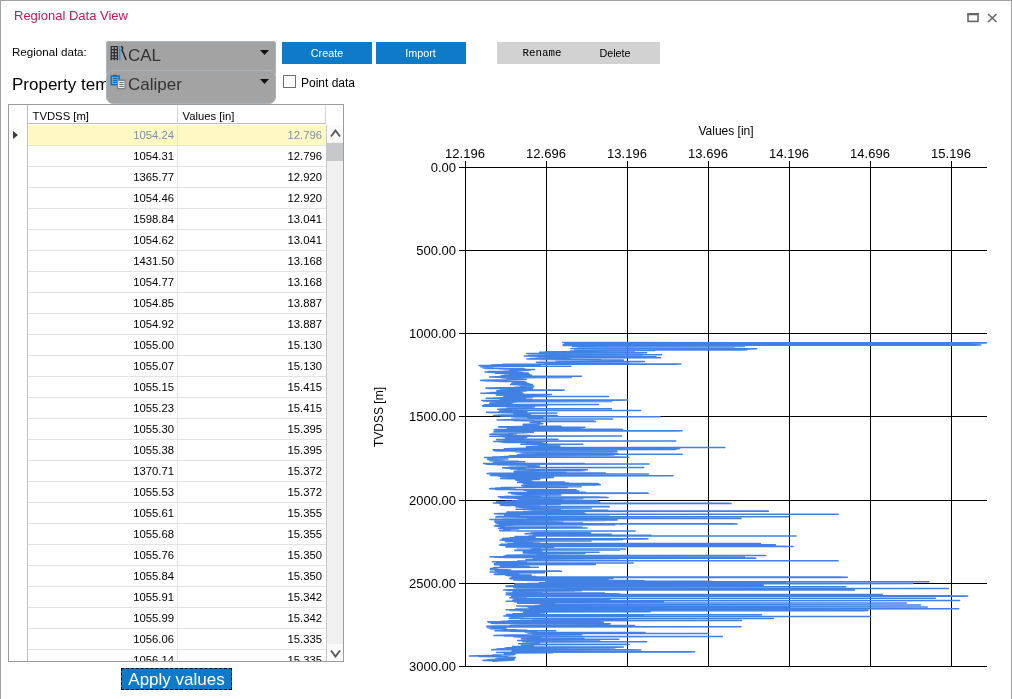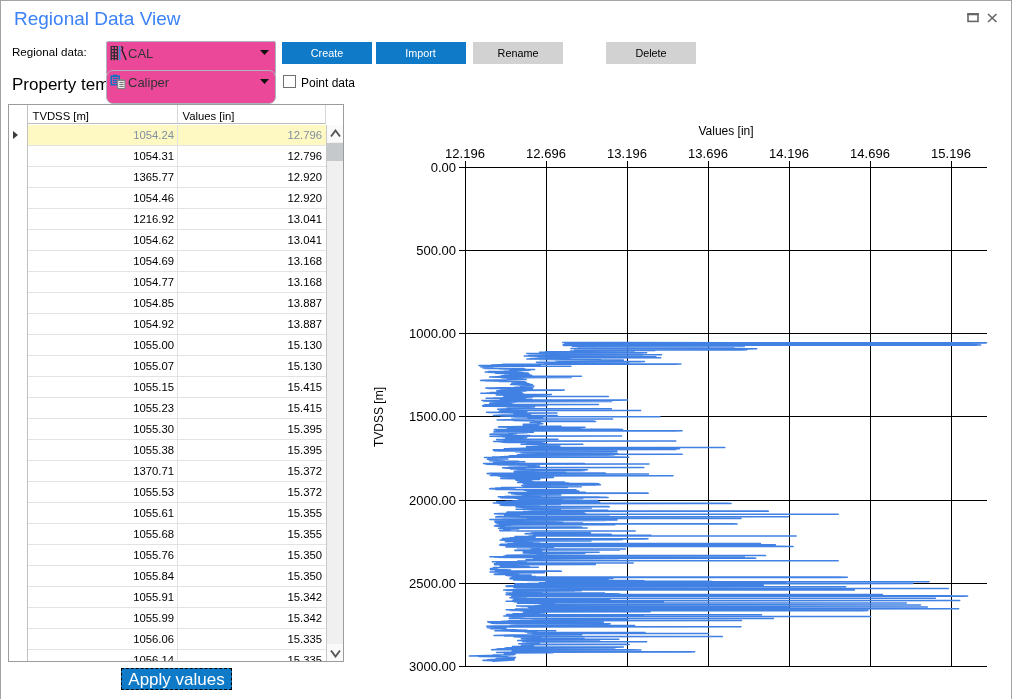--- a/index.html
+++ b/index.html
@@ -1,24 +1,24 @@
 <!DOCTYPE html>
 <html><head>
 <meta charset="utf-8">
 <style>
 * { margin:0; padding:0; box-sizing:border-box; }
 html,body { width:1012px; height:699px; background:#fff; overflow:hidden;
   font-family:"Liberation Sans", sans-serif; }
 #win { position:absolute; left:0; top:0; width:1012px; height:699px;
   background:#fff; border:1px solid #a3a3a3; border-bottom:none; }
-#title { position:absolute; left:14px; top:7.5px; font-size:19px; color:#3b82f6; }
+#title { position:absolute; left:14px; top:7.5px; font-size:13px; color:#be185d; }
 .winbtn { position:absolute; color:#666; }
 .lbl { position:absolute; font-size:11.6px; color:#000; }
-.combo { position:absolute; left:106px; width:170px; height:34px; background:#ec4899;
-  border:1px solid #abb5bd; border-radius:2px; font-size:13px; color:#333; }
+.combo { position:absolute; left:106px; width:170px; height:34px; background:#a3a3a3;
+  border:1px solid #abb5bd; border-radius:2px; font-size:17px; color:#333; }
 .combo .txt { position:absolute; left:21px; top:4px; }
 .combo svg.arrow { position:absolute; right:6px; top:8px; }
 .btn { position:absolute; width:90px; height:22px; font-size:10.8px; text-align:center;
   line-height:22px; }
 .btn.blue { background:#0e7ac8; color:#fff; }
 .btn.gray { background:#d2d2d2; color:#000; }
 #chk { position:absolute; left:283px; top:75px; width:13px; height:13px; background:#fff; border:1px solid #707070; }
 #chklbl { position:absolute; left:301px; top:76px; font-size:12px; }
 
 #grid { position:absolute; left:8px; top:104px; width:336px; height:558px;
@@ -75,22 +75,22 @@
     <rect x="7.6" y="6.3" width="7.4" height="8.2" fill="#fff" stroke="#818181" stroke-width="1.3"></rect>
     <path d="M9.3 8.4 h4.4 M9.3 10.4 h4.4 M9.3 12.4 h4.4" stroke="#7d7d7d" stroke-width="1.2"></path>
   </svg>
   <span class="txt">Caliper</span>
   <svg class="arrow" width="9" height="5" viewBox="0 0 9 5">
       <path d="M0 0 h9 l-4.5 5z" fill="#111"></path>
     </svg>
 </div>
 <div class="btn blue" style="left:282px; top:42px;">Create</div>
 <div class="btn blue" style="left:375.5px; top:42px;">Import</div>
-<div class="btn gray" style="left:473px; top:42px;">Rename</div>
-<div class="btn gray" style="left:570px; top:42px;margin-left:36px;">Delete</div>
+<div class="btn gray" style="left:497px; top:42px;font-family:Liberation Mono, monospace;">Rename</div>
+<div class="btn gray" style="left:570px; top:42px;">Delete</div>
 <div id="chk"></div>
 <div id="chklbl">Point data</div>
 
 <div id="grid">
   <div class="rowhdrcol"></div>
   <div class="hdr c1">
       <span>TVDSS [m]</span>
     </div>
   <div class="hdr c2">
       <span>Values [in]</span>
@@ -110,31 +110,31 @@
         <span class="v1">1365.77</span>
         <span class="sep"></span>
         <span class="v2">12.920</span>
       </div>
       <div class="row">
         <span class="v1">1054.46</span>
         <span class="sep"></span>
         <span class="v2">12.920</span>
       </div>
       <div class="row">
-        <span class="v1">1216.92</span>
+        <span class="v1">1598.84</span>
         <span class="sep"></span>
         <span class="v2">13.041</span>
       </div>
       <div class="row">
         <span class="v1">1054.62</span>
         <span class="sep"></span>
         <span class="v2">13.041</span>
       </div>
       <div class="row">
-        <span class="v1">1054.69</span>
+        <span class="v1">1431.50</span>
         <span class="sep"></span>
         <span class="v2">13.168</span>
       </div>
       <div class="row">
         <span class="v1">1054.77</span>
         <span class="sep"></span>
         <span class="v2">13.168</span>
       </div>
       <div class="row">
         <span class="v1">1054.85</span>

